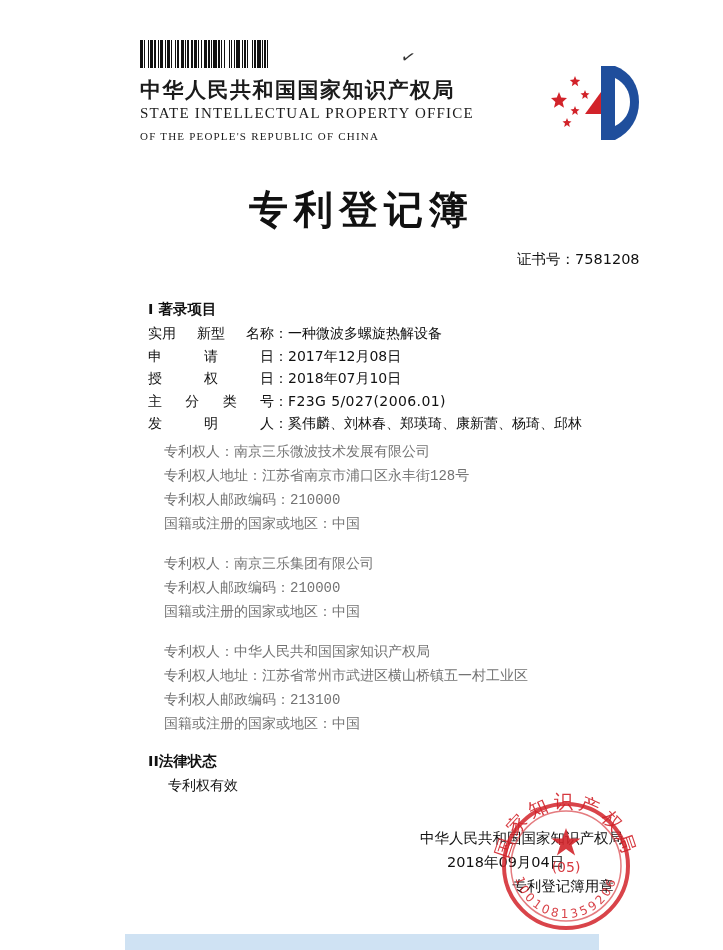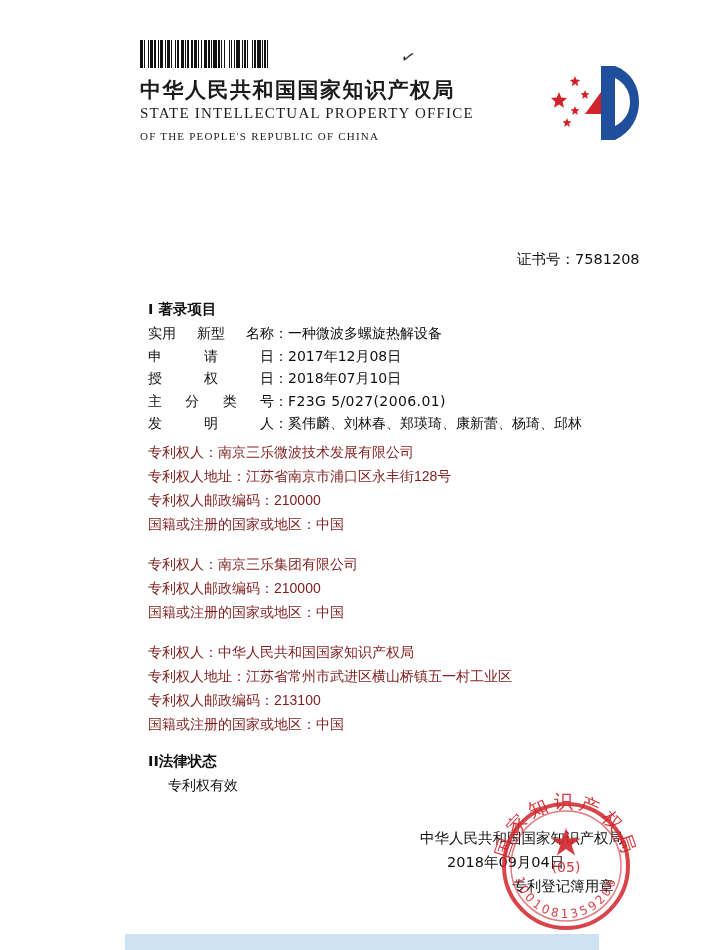--- a/index.html
+++ b/index.html
@@ -157,26 +157,26 @@
     white-space: nowrap;
   }
   .biblio .val.mono {
     font-family: "DejaVu Sans", sans-serif;
     letter-spacing: 0.4px;
   }
 
   
   .holders {
     position: absolute;
-    left: 148px;
+    left: 164px;
     top: 440px;
     width: 520px;
-    font-family: Liberation Sans, sans-serif;
+    font-family: Liberation Mono, monospace;
     font-size: 14px;
-    color: #7f1d1d;
+    color: #737373;
   }
   .holder {
     margin-bottom: 16px;
   }
   .holder div {
     height: 24px;
     line-height: 24px;
     white-space: nowrap;
   }
 
@@ -331,20 +331,21 @@
       <g fill="#d2232a">
         <polygon points="14,30 16.2,35.6 22,36 17.6,39.9 19,45.7 14,42.4 9,45.7 10.4,39.9 6,36 11.8,35.6"></polygon>
         <polygon points="30,14 31.4,17.6 35.2,17.9 32.3,20.4 33.2,24.2 30,22 26.8,24.2 27.7,20.4 24.8,17.9 28.6,17.6"></polygon>
         <polygon points="40,28 41.2,31.1 44.5,31.4 42,33.6 42.8,36.9 40,35 37.2,36.9 38,33.6 35.5,31.4 38.8,31.1"></polygon>
         <polygon points="30,44 31.2,47.1 34.5,47.4 32,49.6 32.8,52.9 30,51 27.2,52.9 28,49.6 25.5,47.4 28.8,47.1"></polygon>
         <polygon points="22,56 23.2,59.1 26.5,59.4 24,61.6 24.8,64.9 22,63 19.2,64.9 20,61.6 17.5,59.4 20.8,59.1"></polygon>
       </g>
     </svg>
   </div>
 
+  <div class="doc-title">专利登记簿</div>
 
   <div class="cert-no">
     <span>证书号：</span><span>7581208</span>
   </div>
 
   <div class="section-head" id="sec1">I 著录项目</div>
 
   <div class="biblio" id="biblio">
       <div class="row">
         <div class="lbl">

